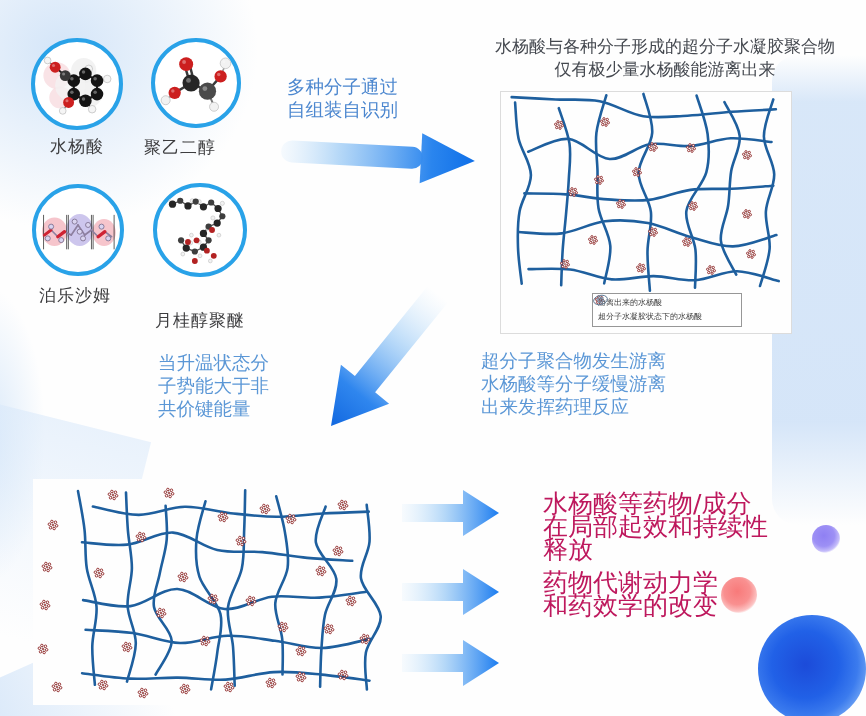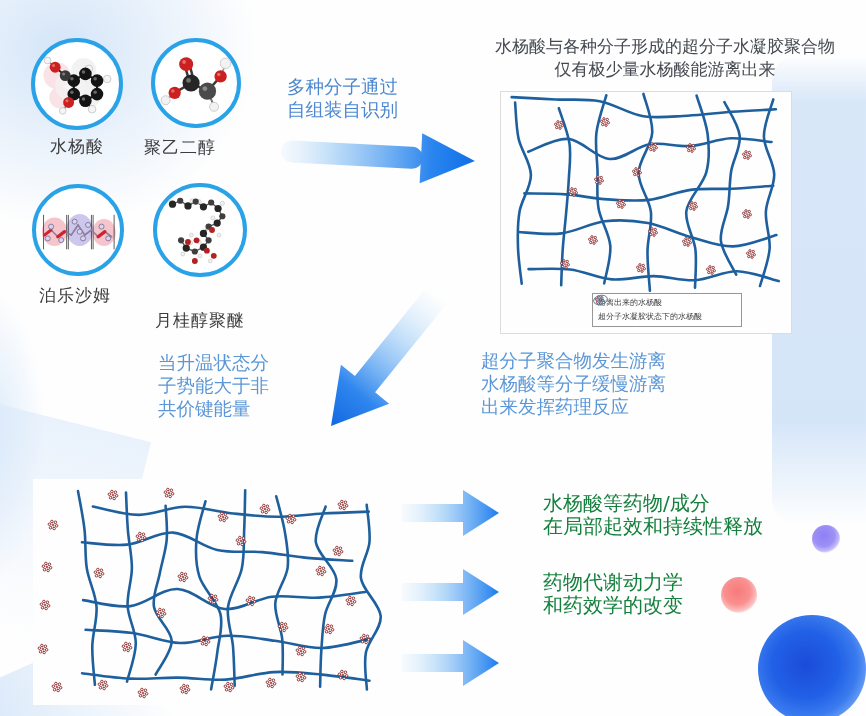--- a/index.html
+++ b/index.html
@@ -24,22 +24,22 @@
   .mol svg{width:100%;height:100%;display:block;}
   .mol-label{position:absolute;font-size:17px;color:#3d3d3f;text-align:center;
     letter-spacing:1px;z-index:2;}
 
   .heading{position:absolute;left:470px;top:35px;width:390px;text-align:center;
     font-size:17px;line-height:23px;font-weight:500;color:#44484f;z-index:2;}
 
   .txtc{position:absolute;font-size:18.5px;line-height:23px;
     color:#4c87cf;z-index:2;}
   .txt-b{color:#5b97d6;}
-  .txtl{position:absolute;text-align:left;font-size:20px;line-height:23px;
-    color:#15803d;z-index:2;}
+  .txtl{position:absolute;text-align:left;font-size:25px;line-height:23px;
+    color:#be185d;z-index:2;}
 
   .arrow-svg{position:absolute;z-index:1;overflow:visible;}
 
   .mesh-box{position:absolute;background:#fefefe;z-index:1;}
   .mesh-box.top{left:500px;top:91px;width:290px;height:241px;border:1px solid #dcdcdc;}
   .mesh-box.bottom{left:33px;top:479px;width:357px;height:226px;}
   .mesh-box svg{position:absolute;left:0;top:0;width:100%;height:100%;}
 
   .legend{position:absolute;left:91px;top:201px;width:150px;height:34px;background:#fff;
     border:1px solid #979797;box-sizing:border-box;padding:2px 5px;display:flex;

